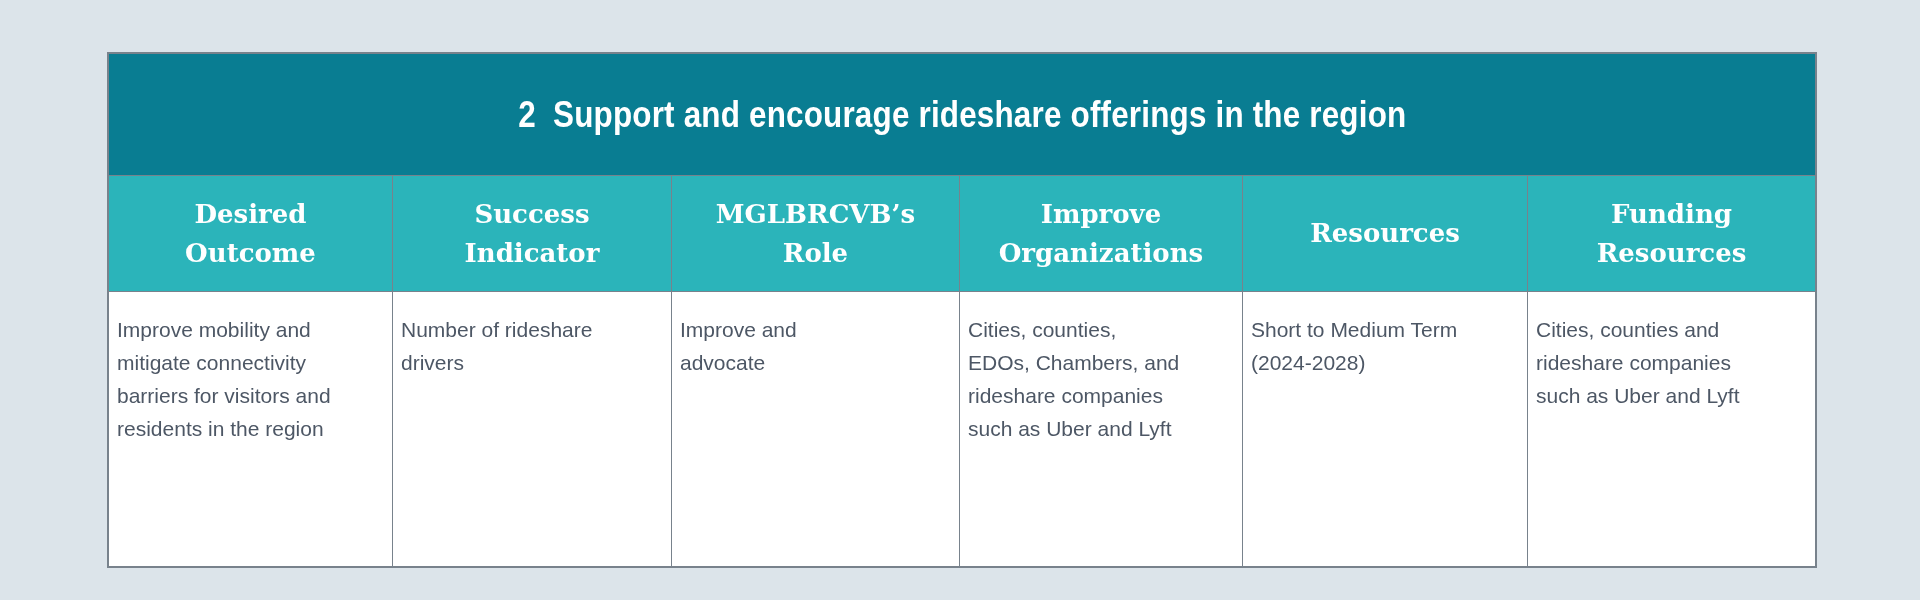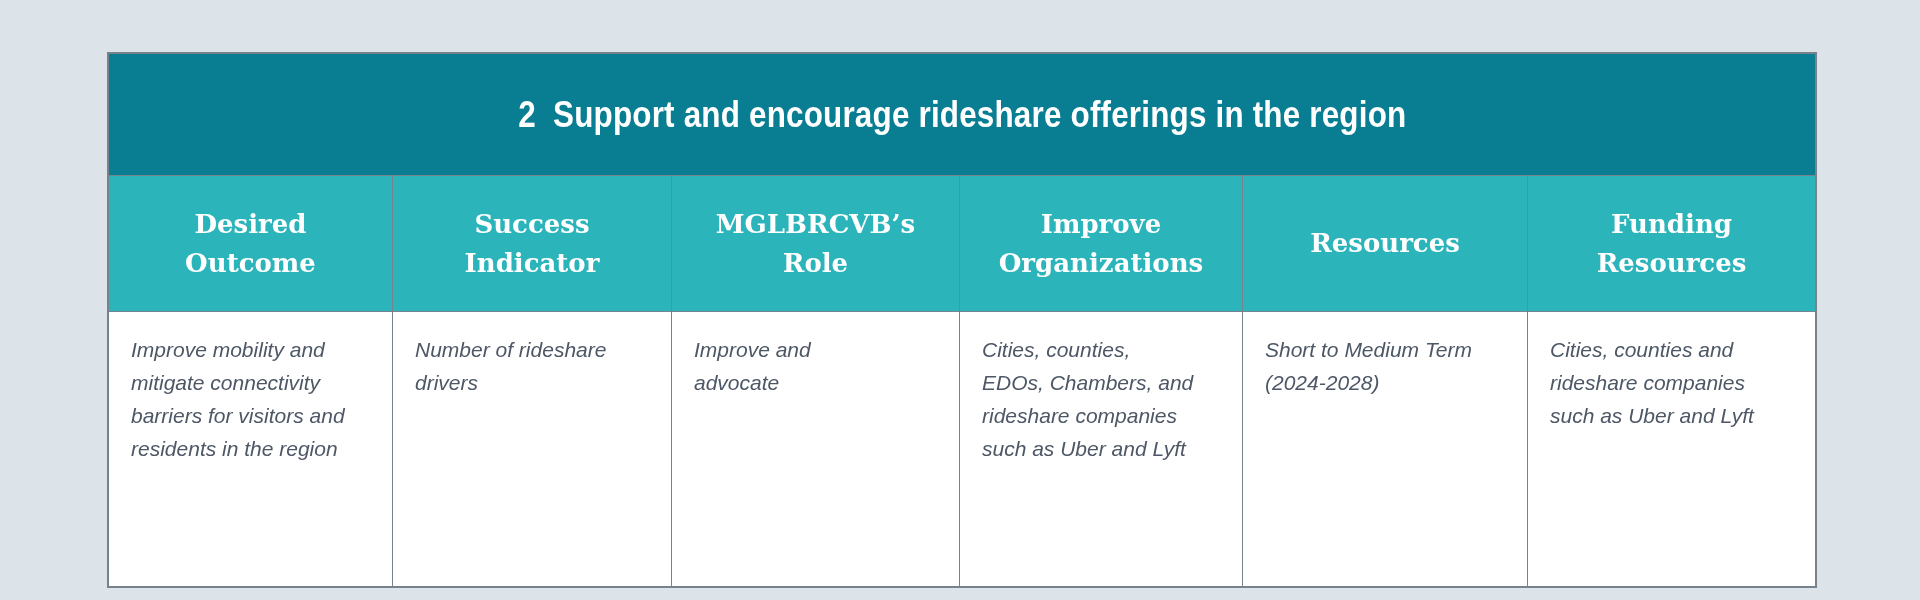--- a/index.html
+++ b/index.html
@@ -41,21 +41,21 @@
     transform: scaleX(0.85);
     transform-origin: center;
     color: var(--header-text);
     font-size: 37px;
     font-weight: bold;
     letter-spacing: 0.2px;
     white-space: nowrap;
   }
   .title-num { margin-right: 20px; }
   
-  .hrow { display: flex; height: 136px; }
+  .hrow { display: flex; height: 116px; }
   .hcell {
     background: var(--header-bg);
     border-right: 1px solid var(--border);
     border-bottom: 1px solid var(--border);
     display: flex;
     align-items: center;
     justify-content: center;
     text-align: center;
   }
   .hcell:last-child { border-right: none; }
@@ -65,22 +65,21 @@
     color: var(--header-text);
     font-size: 26px;
     line-height: 39px;
     white-space: pre-line;
   }
   
   .brow { display: flex; height: 274px; }
   .bcell {
     background: var(--cell-bg);
     border-right: 1px solid var(--border);
-    padding: 21px 20px 0 22px;
-    font-style: italic;
+    padding: 21px 20px 0 8px;
   }
   .bcell:last-child { border-right: none; }
   .btext {
     color: var(--body-text);
     font-size: 21px;
     line-height: 33px;
     white-space: pre-line;
   }
   
   .c0 { width: 284px; }

